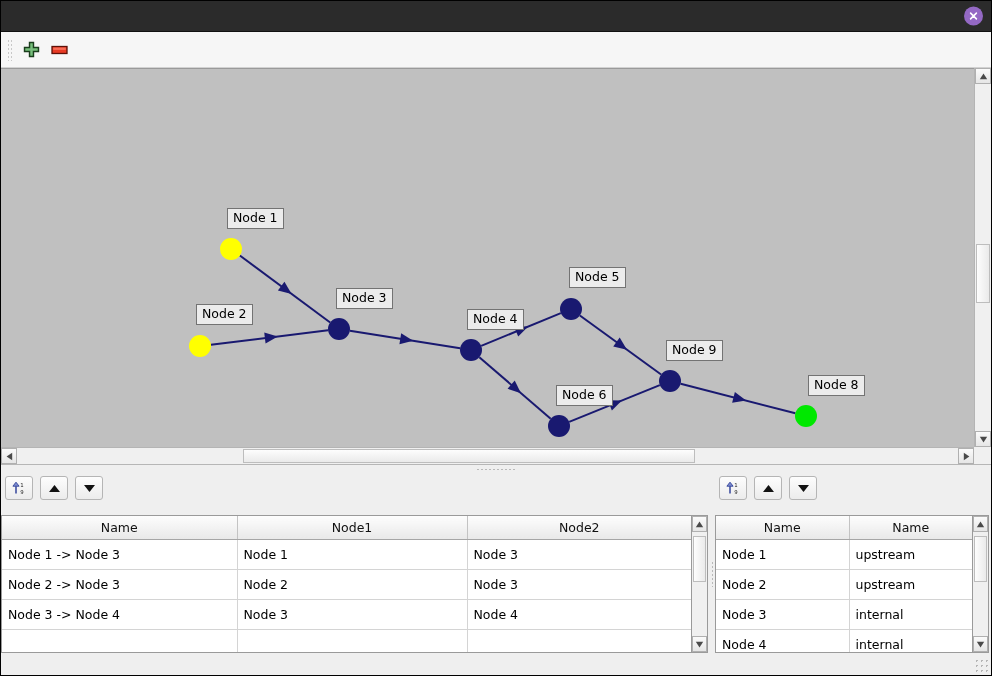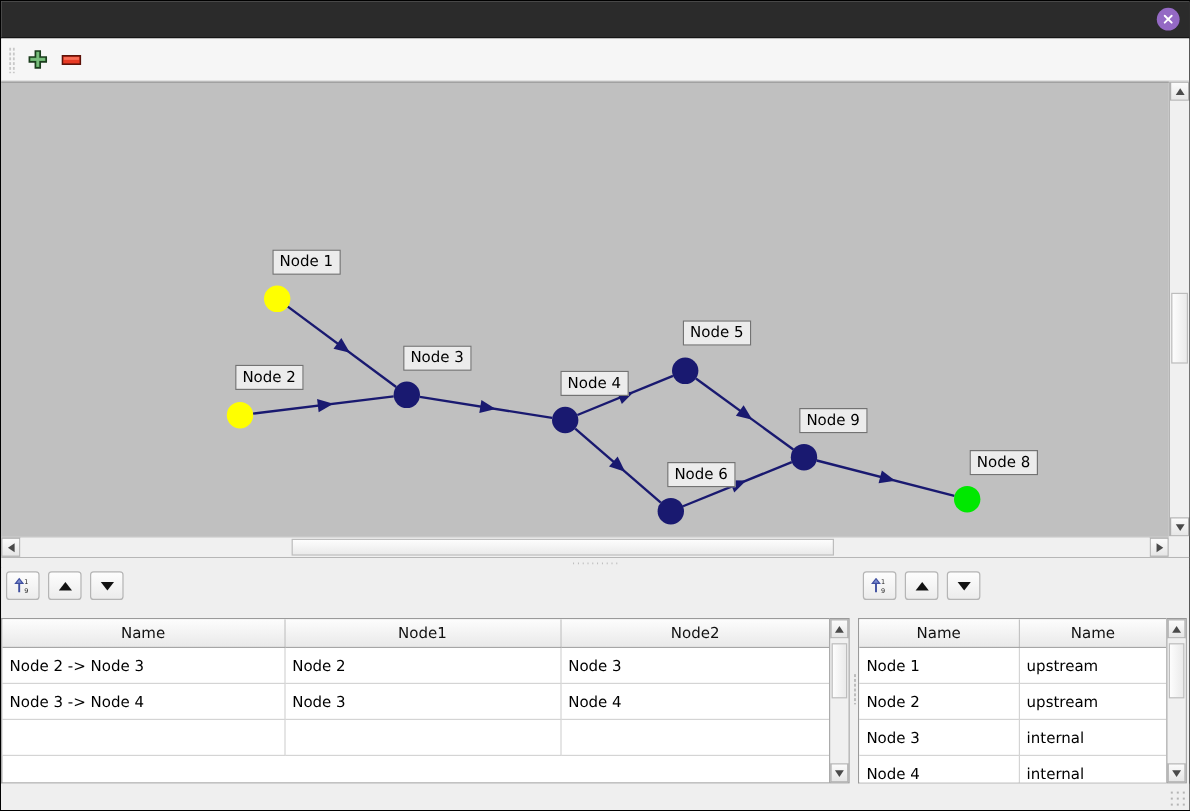--- a/index.html
+++ b/index.html
@@ -346,20 +346,25 @@
           <table class="grid" id="reaches-table">
             <thead>
                 <tr id="reaches-head">
                   <th style="width: 235px;">Name</th>
                   <th style="width: 230px;">Node1</th>
                   <th style="width: auto;">Node2</th>
                 </tr>
               </thead>
             <tbody id="reaches-body">
                 <tr>
+                  <td>Node 1 -&gt; Node 3</td>
+                  <td>Node 1</td>
+                  <td>Node 3</td>
+                </tr>
+                <tr>
                   <td>Node 2 -&gt; Node 3</td>
                   <td>Node 2</td>
                   <td>Node 3</td>
                 </tr>
                 <tr>
                   <td>Node 3 -&gt; Node 4</td>
                   <td>Node 3</td>
                   <td>Node 4</td>
                 </tr>
                 <tr>

